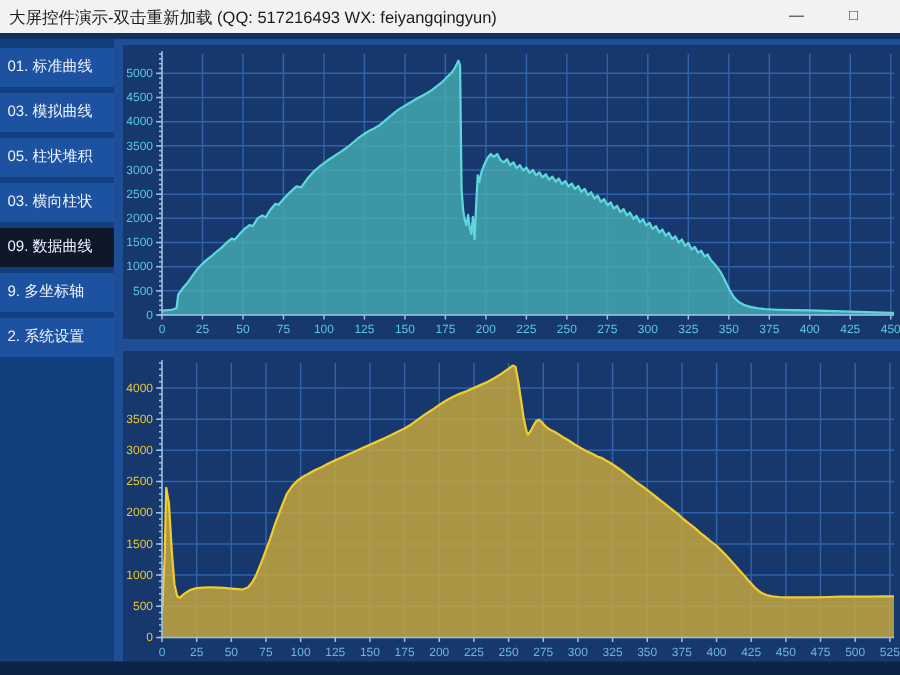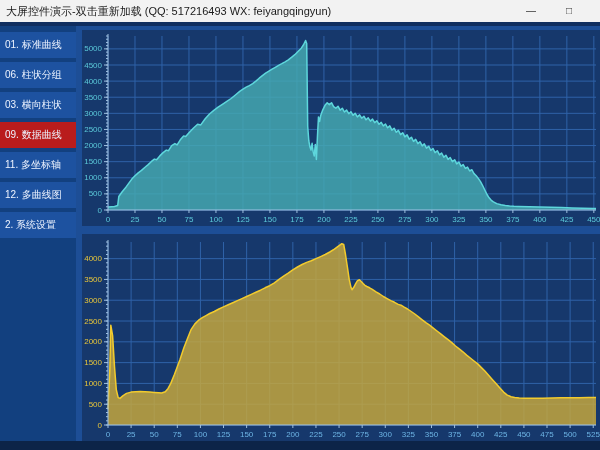--- a/index.html
+++ b/index.html
@@ -7,21 +7,21 @@
   #window{width:600px;height:450px;display:flex;flex-direction:column;background:#143a75;}
   .titlebar{height:22px;background:#f2f2f2;display:flex;align-items:center;flex:0 0 22px;}
   .titlebar .title{font-size:11px;color:#1a1a1a;padding-left:6px;white-space:nowrap;text-align:right;}
   .titlebar .controls{margin-left:auto;display:flex;align-items:center;gap:30px;padding-right:28px;}
   .ctrl{font-size:10px;color:#333;cursor:default;line-height:22px;}
   .chrome-top{height:4px;background:#102e5f;flex:0 0 4px;}
   .content{flex:1 1 auto;display:flex;background:#1d4e96;min-height:0;}
   .sidebar{width:76px;flex:0 0 76px;background:#12407f;padding-top:6px;box-sizing:border-box;}
   .side-item{height:26px;line-height:26px;margin:0 0 4px 0;padding-left:5px;
     background:#1d52a0;color:#eef4ff;font-size:10px;white-space:nowrap;overflow:hidden;cursor:pointer;}
-  .side-item.selected{background:#b91c1c;}
+  .side-item.selected{background:#0f172a;}
   .main{flex:1 1 auto;padding:4px 0 0 6px;box-sizing:border-box;display:flex;flex-direction:column;min-width:0;}
   .panel{background:#16386c;}
   .panel.top{height:196px;flex:0 0 196px;margin-bottom:8px;}
   .panel.bottom{height:207px;flex:0 0 207px;}
   .panel svg{display:block;}
   .bottom-strip{height:9px;flex:0 0 9px;background:#0c2448;}
 </style>
 </head>
 <body>
 
@@ -30,25 +30,25 @@
     <span class="title">大屏控件演示-双击重新加载 (QQ: 517216493  WX: feiyangqingyun)</span>
     <div class="controls">
       <span class="ctrl">—</span>
       <span class="ctrl">□</span>
     </div>
   </div>
   <div class="chrome-top"></div>
   <div class="content">
     <nav class="sidebar" id="sidebar">
         <div class="side-item">01. 标准曲线</div>
-        <div class="side-item">06. 柱状分组</div>
+        <div class="side-item">03. 模拟曲线</div>
+        <div class="side-item">05. 柱状堆积</div>
         <div class="side-item">03. 横向柱状</div>
         <div class="side-item selected">09. 数据曲线</div>
-        <div class="side-item">11. 多坐标轴</div>
-        <div class="side-item">12. 多曲线图</div>
+        <div class="side-item">9. 多坐标轴</div>
         <div class="side-item">2. 系统设置</div>
       </nav>
     <main class="main">
       <section class="panel top" id="panel-top">
           <svg width="518" height="196" viewBox="0 0 518 196">
             <rect x="0" y="0" width="518" height="196" fill="#16386c"></rect>
             <line x1="26" y1="6" x2="26" y2="180" stroke="#2f62a8" stroke-width="1"></line>
             <line x1="52.991150442477874" y1="6" x2="52.991150442477874" y2="180" stroke="#2f62a8" stroke-width="1"></line>
             <line x1="79.98230088495575" y1="6" x2="79.98230088495575" y2="180" stroke="#2f62a8" stroke-width="1"></line>
             <line x1="106.97345132743364" y1="6" x2="106.97345132743364" y2="180" stroke="#2f62a8" stroke-width="1"></line>

